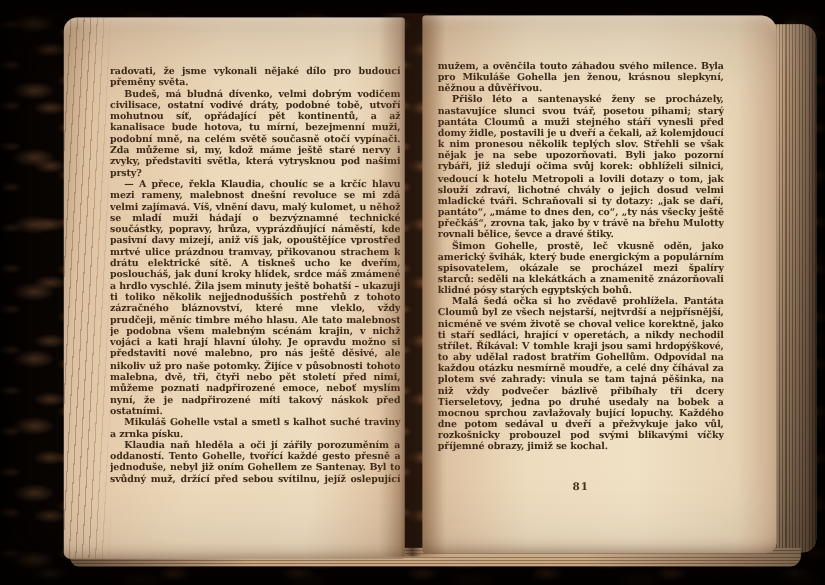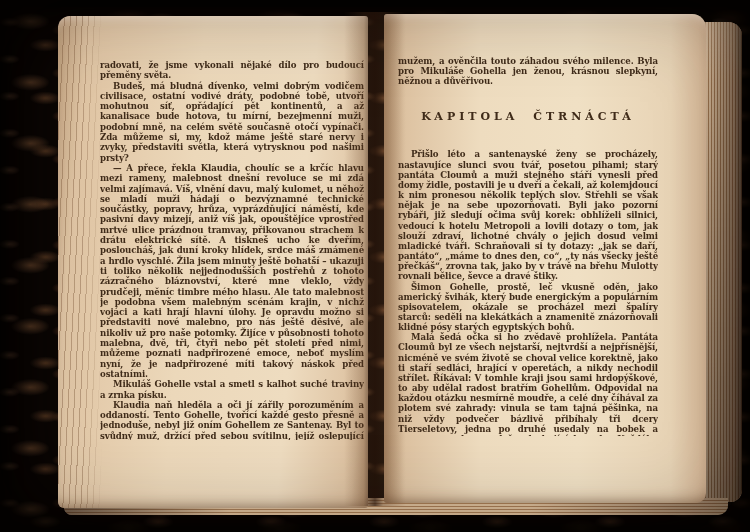--- a/index.html
+++ b/index.html
@@ -87,24 +87,24 @@
         <p>Mikuláš Gohelle vstal a smetl s kalhot suché traviny a zrnka písku.</p>
         <p>Klaudia naň hleděla a oči jí zářily porozuměním a oddaností. Tento Gohelle, tvořící každé gesto přesně a jednoduše, nebyl již oním Gohellem ze Santenay. Byl to svůdný muž, držící před sebou svítilnu, jejíž oslepující světlo snad rázem vytryskne, řízeno jeho vůlí.</p>
       </div>
   </div>
 
   <div class="page right">
     <div class="page-text text-right">
       <div class="intro">
           <p>mužem, a ověnčila touto záhadou svého milence. Byla pro Mikuláše Gohella jen ženou, krásnou slepkyní, něžnou a důvěřivou.</p>
         </div>
-      <div class="chapter-heading">KAPITOLA ČTRNÁCTÁ</div>
       <div>
           <p>Přišlo léto a santenayské ženy se procházely, nastavujíce slunci svou tvář, posetou pihami; starý pantáta Cloumů a muži stejného stáří vynesli před domy židle, postavili je u dveří a čekali, až kolemjdoucí k nim pronesou několik teplých slov. Střehli se však nějak je na sebe upozorňovati. Byli jako pozorní rybáři, již sledují očima svůj korek: obhlíželi silnici, vedoucí k hotelu Metropoli a lovili dotazy o tom, jak slouží zdraví, lichotné chvály o jejich dosud velmi mladické tváři. Schraňovali si ty dotazy: „jak se daří, pantáto“, „máme to dnes den, co“, „ty nás všecky ještě přečkáš“, zrovna tak, jako by v trávě na břehu Mulotty rovnali bělice, ševce a dravé štiky.</p>
           <p>Šimon Gohelle, prostě, leč vkusně oděn, jako americký švihák, který bude energickým a populárním spisovatelem, okázale se procházel mezi špalíry starců: seděli na klekátkách a znamenitě znázorňovali klidné pósy starých egyptských bohů.</p>
           <p>Malá šedá očka si ho zvědavě prohlížela. Pantáta Cloumů byl ze všech nejstarší, nejtvrdší a nejpřísnější, nicméně ve svém životě se choval velice korektně, jako ti staří sedláci, hrající v operetách, a nikdy nechodil střílet. Říkával: V tomhle kraji jsou sami hrdopýškové, to aby udělal radost bratřím Gohellům. Odpovídal na každou otázku nesmírně moudře, a celé dny číhával za plotem své zahrady: vinula se tam tajná pěšinka, na niž vždy podvečer bázlivě přibíhaly tři dcery Tierseletovy, jedna po druhé usedaly na bobek a mocnou sprchou zavlažovaly bující lopuchy. Každého dne potom sedával u dveří a přežvykuje jako vůl, rozkošnicky probouzel pod svými blikavými víčky příjemné obrazy, jimiž se kochal.</p>
         </div>
     </div>
+    <div class="page-number num-right">81</div>
   </div>
 
   <div class="gutter"></div>
   <div class="vignette"></div>
 </div>
 
 </body></html>

